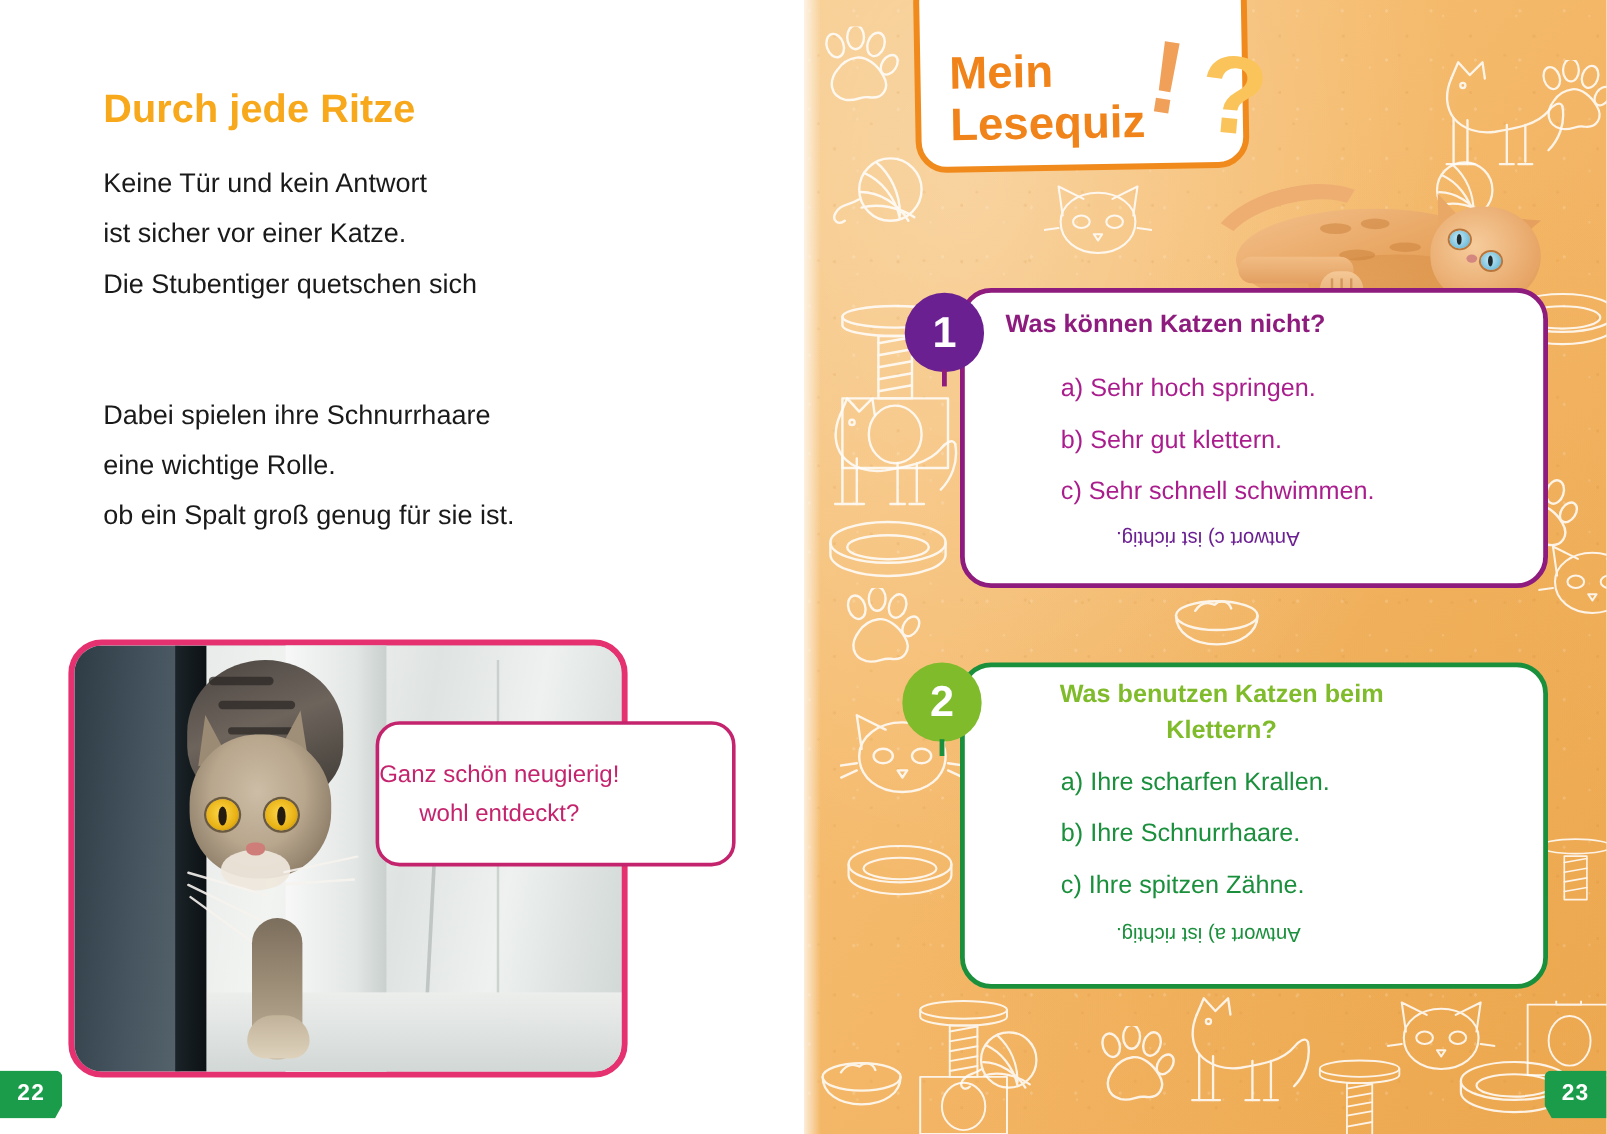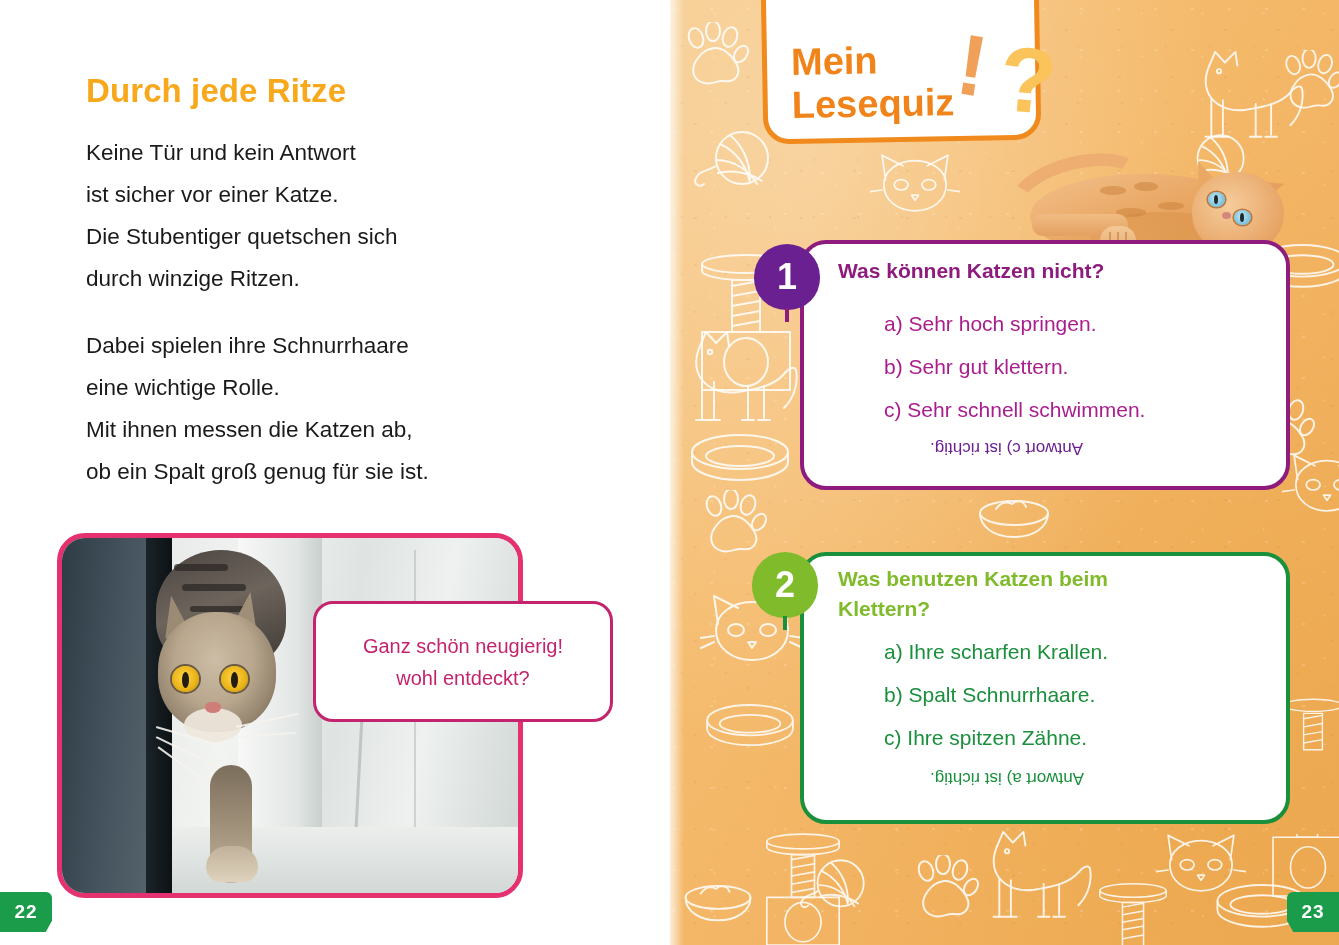--- a/index.html
+++ b/index.html
@@ -65,21 +65,21 @@
   .cp-whisk{position:absolute;height:2px;background:#f6f3ee;opacity:.9;border-radius:2px;transform-origin:left center;}
   .cp-leg{position:absolute;left:60px;top:215px;width:42px;height:118px;border-radius:22px;
      background:linear-gradient(180deg,#7b6e5c,#a2937c 55%,#c3b59d);}
   .cp-paw{position:absolute;left:56px;top:296px;width:52px;height:36px;border-radius:26px 26px 18px 18px;
      background:linear-gradient(180deg,#c1b29a,#ded2bc);}
 
   
   .bubble-left{
     position:absolute;left:313px;top:601px;width:294px;height:115px;
     background:#ffffff;border:3.5px solid #c4246d;border-radius:20px;
-    display:flex;align-items:center;justify-content:center;
+    display:flex;align-items:center;
   }
   .bubble-left p{margin:0;font-size:20px;line-height:32px;color:#c4246d;text-align:center;white-space:nowrap;}
 
   
   .pgtag{
     position:absolute;width:52px;height:40px;background:#1a9c4a;
     display:flex;align-items:center;justify-content:center;
     color:#fff;font-size:19px;font-weight:bold;letter-spacing:1px;
   }
   .pgtag.left{left:0;top:892px;border-radius:0 6px 6px 0;clip-path:polygon(0 0,100% 0,100% 72%,88% 100%,0 100%);}
@@ -179,27 +179,25 @@
 <div class="spread">
 
   <div class="page-left">
 
     <div class="article-title">Durch jede Ritze</div>
 
     <div class="body-block b1">
       <p>Keine Tür und kein Antwort</p>
       <p>ist sicher vor einer Katze.</p>
       <p>Die Stubentiger quetschen sich</p>
-      <p>durch winzige Ritzen.</p>
     </div>
 
     <div class="body-block b2">
       <p>Dabei spielen ihre Schnurrhaare</p>
       <p>eine wichtige Rolle.</p>
-      <p>Mit ihnen messen die Katzen ab,</p>
       <p>ob ein Spalt groß genug für sie ist.</p>
     </div>
 
     <div class="photo-frame">
       <div class="photo-inner">
         <div class="wall"></div>
         <div class="postL"></div>
         <div class="postL2"></div>
         <div class="crack"></div>
         <div class="crack2"></div>
@@ -486,24 +484,24 @@
       <div>b) Sehr gut klettern.</div>
       <div>c) Sehr schnell schwimmen.</div>
     </div>
     <div class="q-solution s1" style="left:260px;">Antwort c) ist richtig.</div>
 
     <div class="qcard q2" style="left:130px;"></div>
     <div class="qbadge b2" style="left:82px;">
       <span>2</span>
       <span class="stem"></span>
     </div>
-    <div class="q-text t2" style="left:168px;">Was benutzen Katzen beim Klettern?</div>
+    <div class="q-text t2" style="left:168px;text-align:center;">Was benutzen Katzen beim Klettern?</div>
     <div class="q-answers a2" style="left:214px;">
       <div>a) Ihre scharfen Krallen.</div>
-      <div>b) Spalt Schnurrhaare.</div>
+      <div>b) Ihre Schnurrhaare.</div>
       <div>c) Ihre spitzen Zähne.</div>
     </div>
     <div class="q-solution s2" style="left:260px;">Antwort a) ist richtig.</div>
 
     <div class="pgtag right">23</div>
   </div>
 
 </div>
 
 </body></html>

